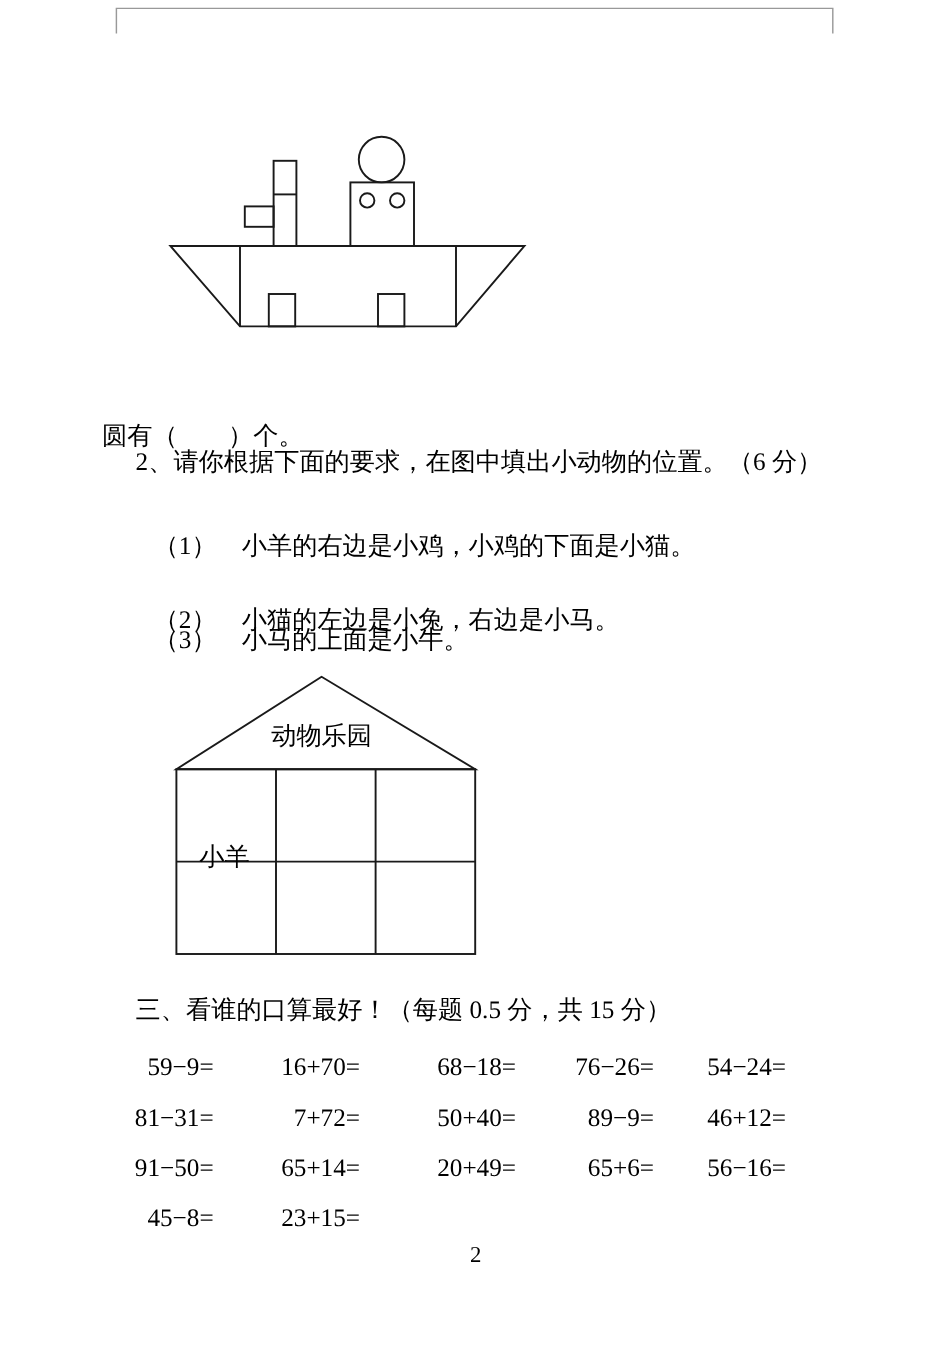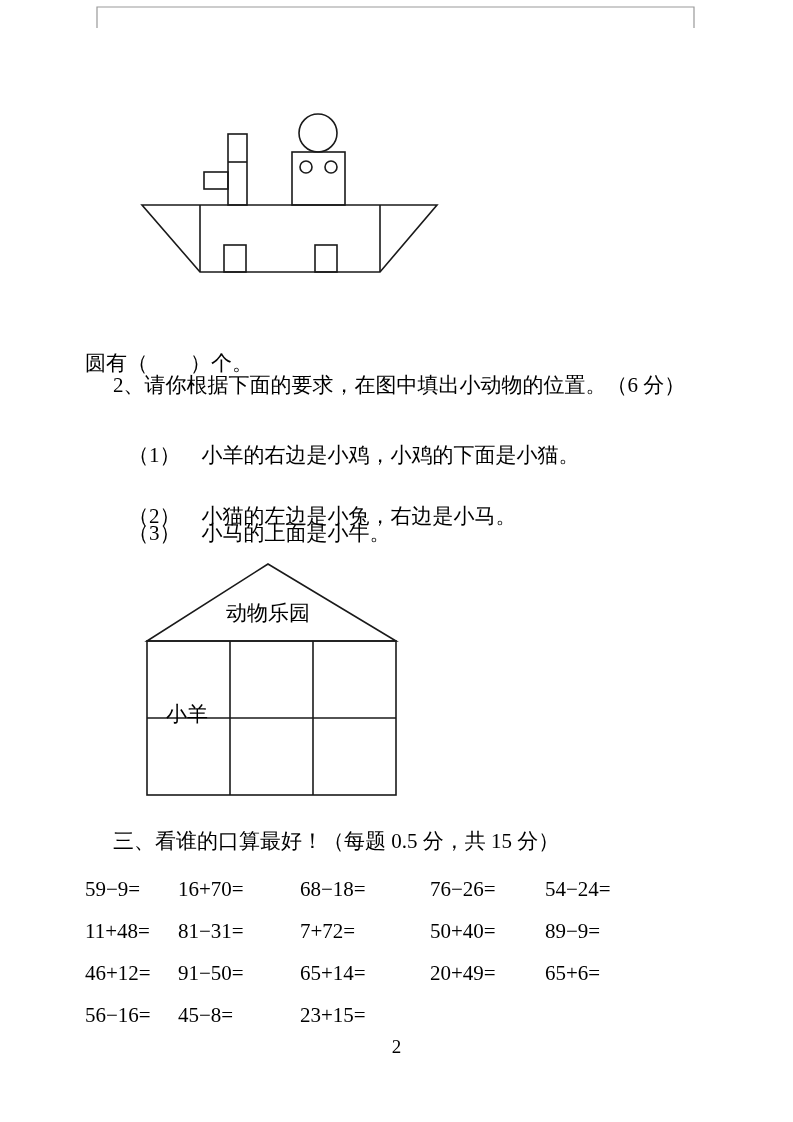--- a/index.html
+++ b/index.html
@@ -30,21 +30,21 @@
   .problems {
     position: absolute;
     left: 85px;
     top: 868px;
     display: grid;
     grid-template-columns: 93px 122px 130px 115px 110px;
     grid-auto-rows: 42px;
     font-size: 21px;
   }
   .problems .prob {
-    text-align: left;
+    text-align: right;
     line-height: 42px;
   }
   .page-num {
     position: absolute;
     left: 0;
     right: 0;
     top: 1036px;
     text-align: center;
     font-size: 19px;
   }
@@ -100,21 +100,20 @@
   <div class="abs" style="left:128px; top:520px;">（3）　小马的上面是小牛。</div>
 
   <div class="abs" style="left:113px; top:828px;">三、看谁的口算最好！（每题 0.5 分，共 15 分）</div>
 
   <div class="problems">
     <div class="prob">59−9=</div>
     <div class="prob">16+70=</div>
     <div class="prob">68−18=</div>
     <div class="prob">76−26=</div>
     <div class="prob">54−24=</div>
-    <div class="prob">11+48=</div>
     <div class="prob">81−31=</div>
     <div class="prob">7+72=</div>
     <div class="prob">50+40=</div>
     <div class="prob">89−9=</div>
     <div class="prob">46+12=</div>
     <div class="prob">91−50=</div>
     <div class="prob">65+14=</div>
     <div class="prob">20+49=</div>
     <div class="prob">65+6=</div>
     <div class="prob">56−16=</div>

